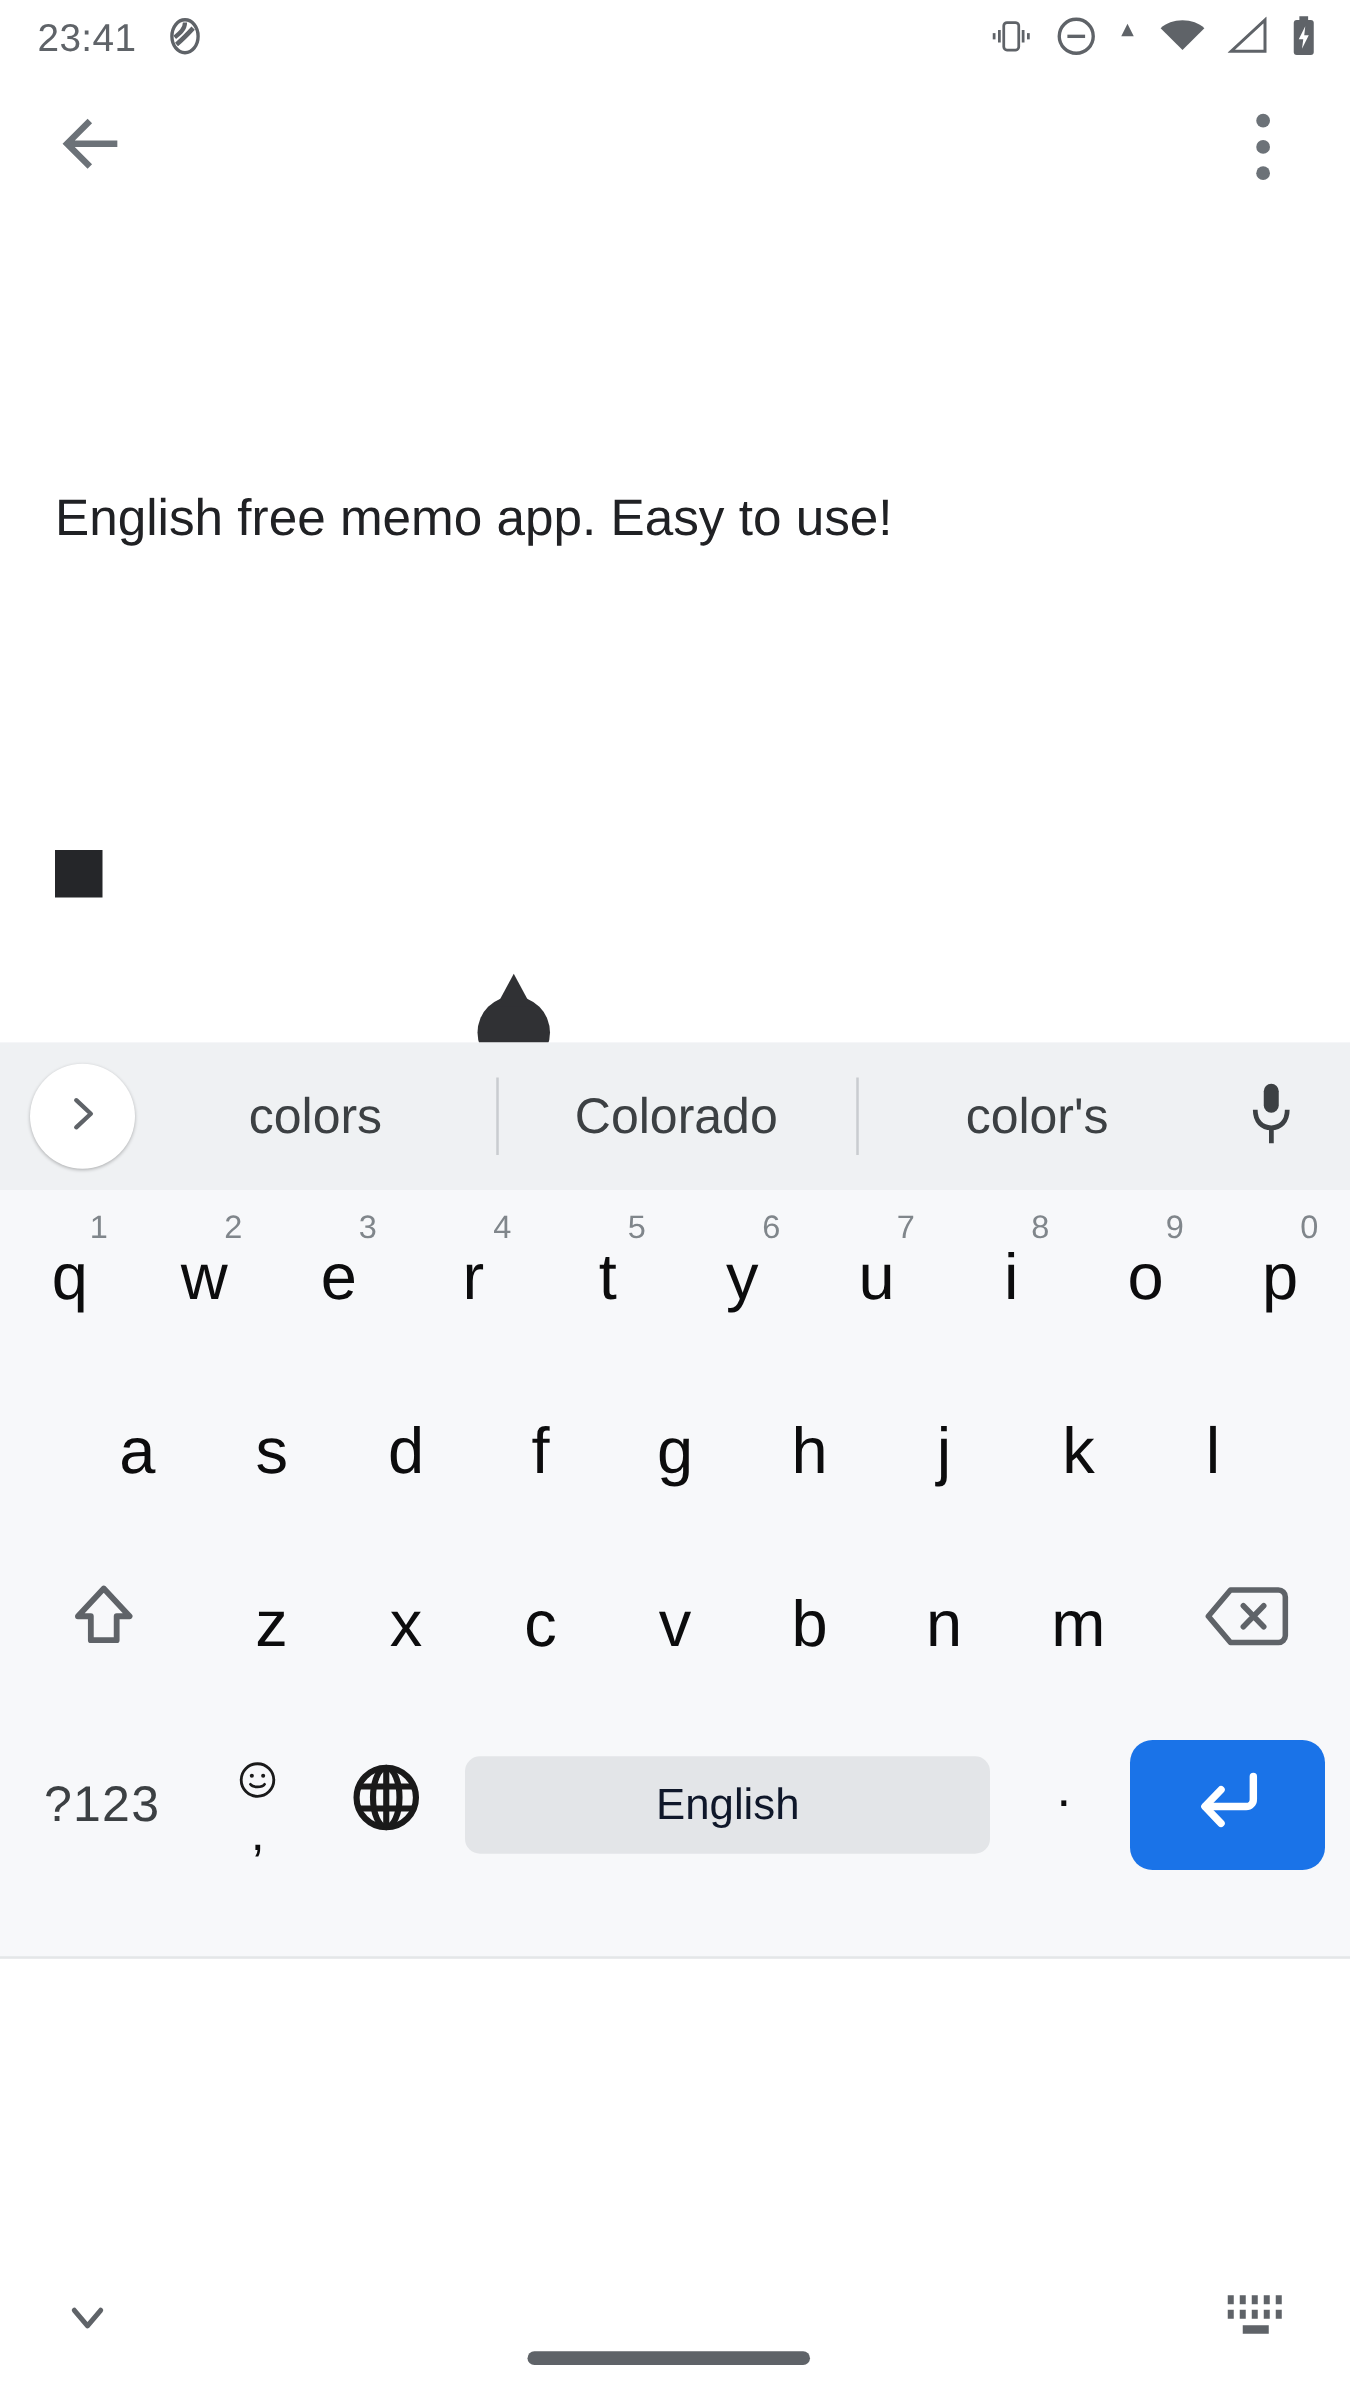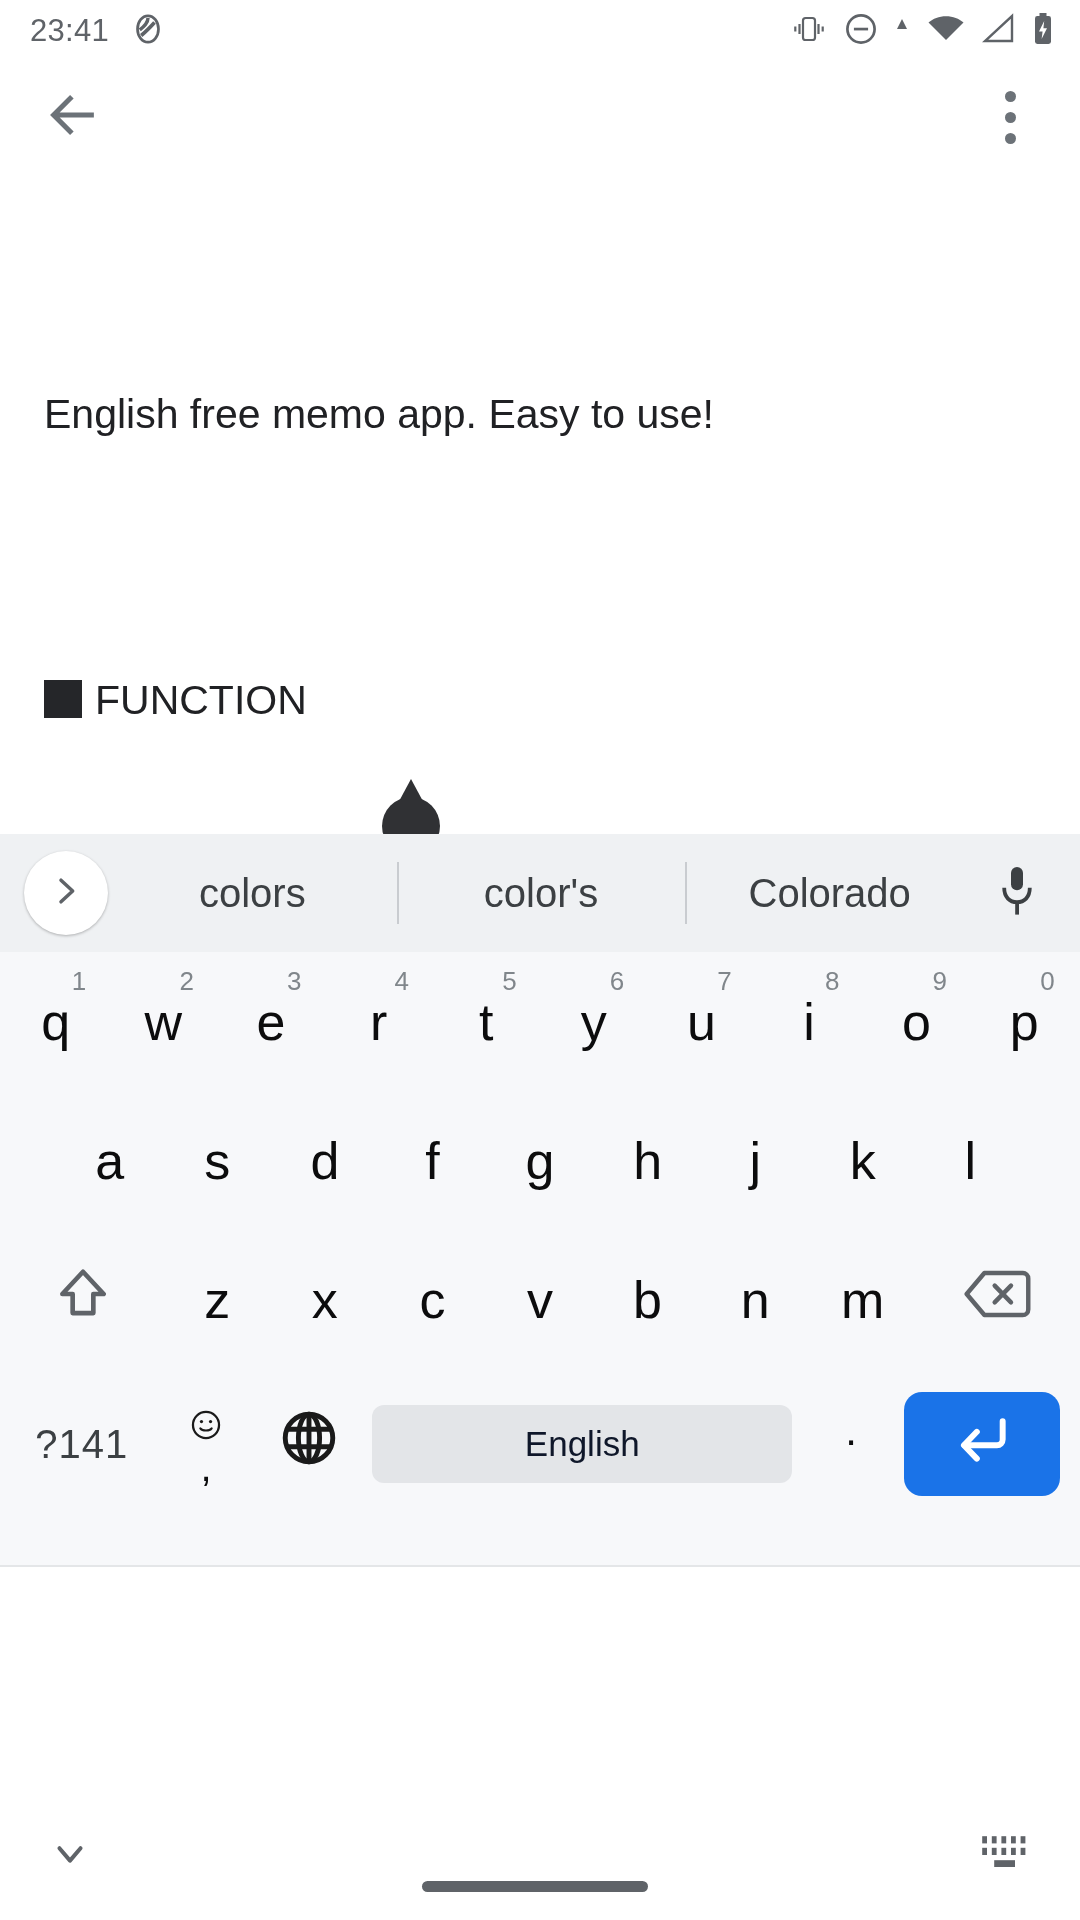--- a/index.html
+++ b/index.html
@@ -284,21 +284,21 @@
         <span class="dot3"></span>
         <span class="dot3"></span>
     </span>
   </div>
 </div>
 
 <div id="memo-area">
   <div id="memo-text">
     <div class="memo-line">English free memo app. Easy to use!</div>
     <div class="blank-line"></div>
-    <div class="memo-line"><span class="sqbullet"></span><span>FUNCTION</span></div>
+    <div class="memo-line"><span class="sqbullet"></span></div>
     <div class="blank-line"></div>
     <div class="memo-line">* input memo text</div>
     <div class="memo-line">* delete</div>
     <div class="memo-line">* share</div>
     <div class="memo-line"><span>* mark with 12 </span><span class="composing">colors</span><span class="caret"></span></div>
   </div>
   <div id="cursor-handle"></div>
 </div>
 
 <div id="keyboard">
@@ -306,22 +306,22 @@
   <div id="suggestion-strip">
     <div id="expand-suggestions">
       <span>
         <svg width="40" height="40" viewBox="0 0 24 24">
           <path d="M9 5.5 L16 12 L9 18.5" fill="none" stroke="#5f6368" stroke-width="2.1" stroke-linecap="round" stroke-linejoin="round"></path>
         </svg>
       </span>
     </div>
     <div id="suggestions">
       <div class="suggestion">colors</div>
+      <div class="suggestion">Colorado</div>
       <div class="suggestion">color's</div>
-      <div class="suggestion">Colorado</div>
     </div>
     <div id="mic-button">
       <span>
         <svg width="50" height="56" viewBox="0 0 24 28">
           <rect x="9" y="2" width="6" height="11.6" rx="3" fill="#3c4043"></rect>
           <path d="M5.6 12.4 C5.6 17.2 8.4 19.6 12 19.6 C15.6 19.6 18.4 17.2 18.4 12.4" fill="none" stroke="#3c4043" stroke-width="1.9"></path>
           <rect x="11.1" y="19.4" width="1.9" height="6.4" fill="#3c4043"></rect>
         </svg>
       </span>
     </div>
@@ -401,21 +401,21 @@
       <span>
         <svg width="70" height="58" viewBox="0 0 30 24">
           <path d="M9.6 3 H26 A2.4 2.4 0 0 1 28.4 5.4 V18.6 A2.4 2.4 0 0 1 26 21 H9.6 L2 12 Z" fill="none" stroke="#5f6368" stroke-width="1.9" stroke-linejoin="round"></path>
           <path d="M14 8.4 L21 15.6 M21 8.4 L14 15.6" stroke="#5f6368" stroke-width="1.9" stroke-linecap="round"></path>
         </svg>
       </span>
     </div>
   </div>
 
   <div class="krow" id="row4">
-    <div class="key" id="key-symbols">?141</div>
+    <div class="key" id="key-symbols">?123</div>
     <div class="key" id="key-emoji">
       <span class="emo">
         <svg width="34" height="34" viewBox="0 0 24 24">
           <circle cx="12" cy="12" r="9.2" fill="none" stroke="#1a1a1a" stroke-width="1.6"></circle>
           <circle cx="8.8" cy="9.6" r="1.15" fill="#1a1a1a"></circle>
           <circle cx="15.2" cy="9.6" r="1.15" fill="#1a1a1a"></circle>
           <path d="M8 14.4 C9.4 16.4 14.6 16.4 16 14.4" fill="none" stroke="#1a1a1a" stroke-width="1.5" stroke-linecap="round"></path>
         </svg>
       </span>
       <span class="comma">,</span>

